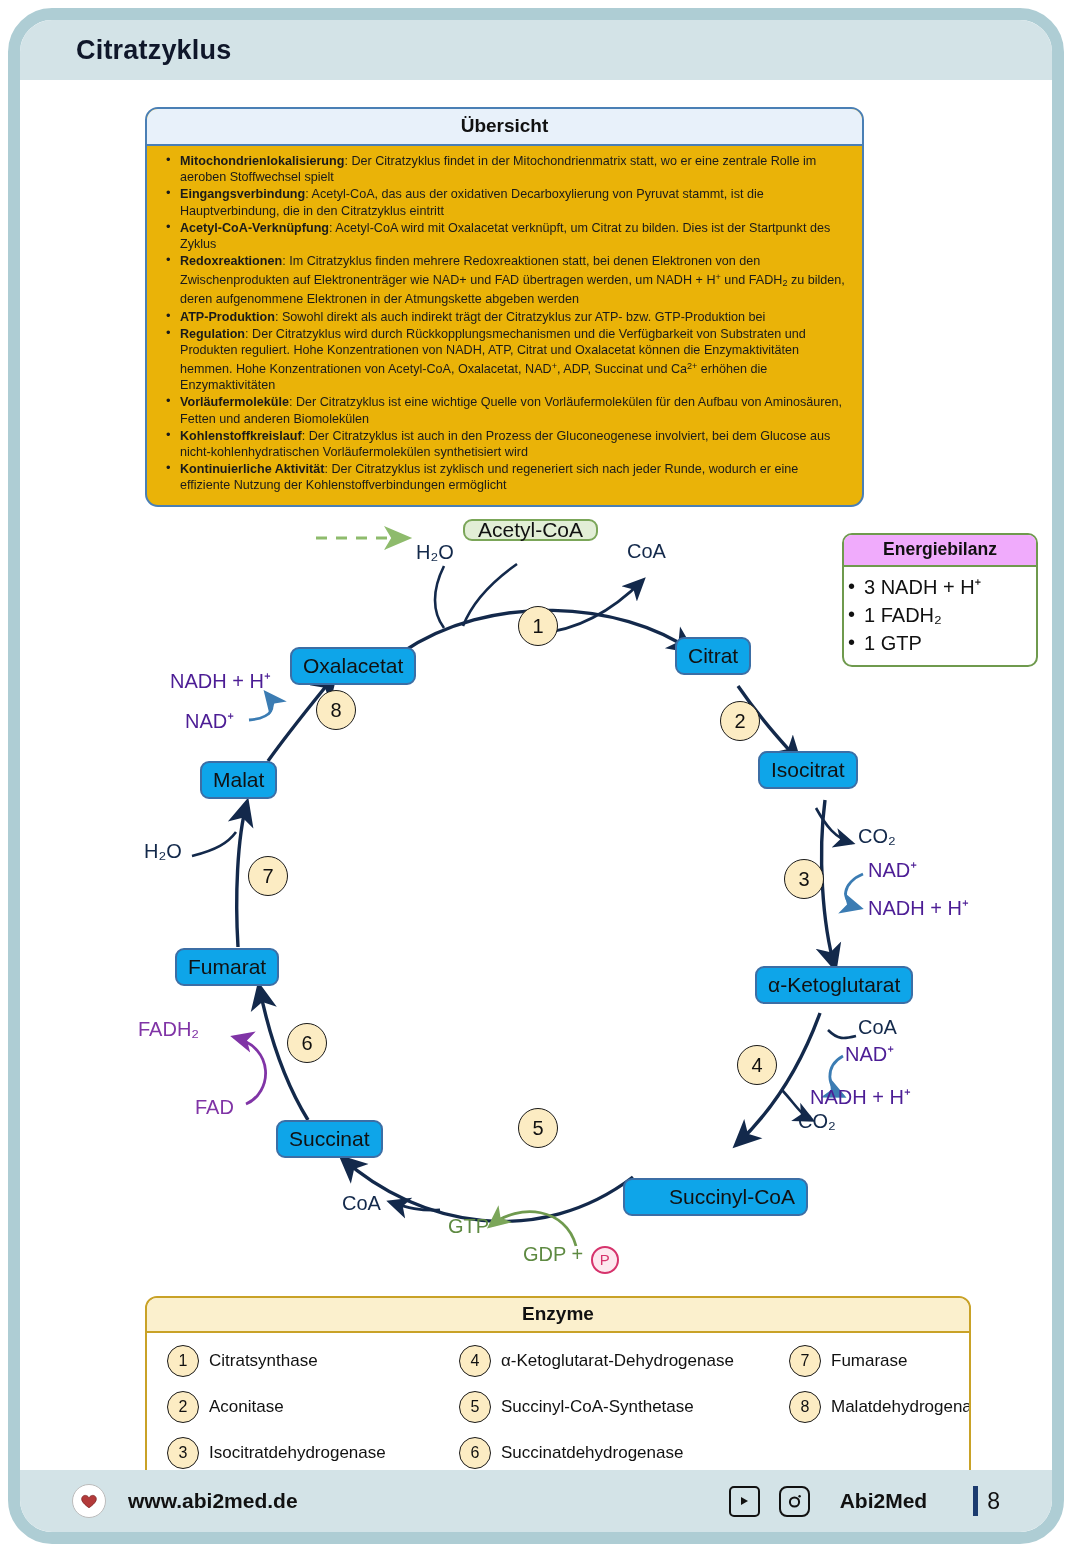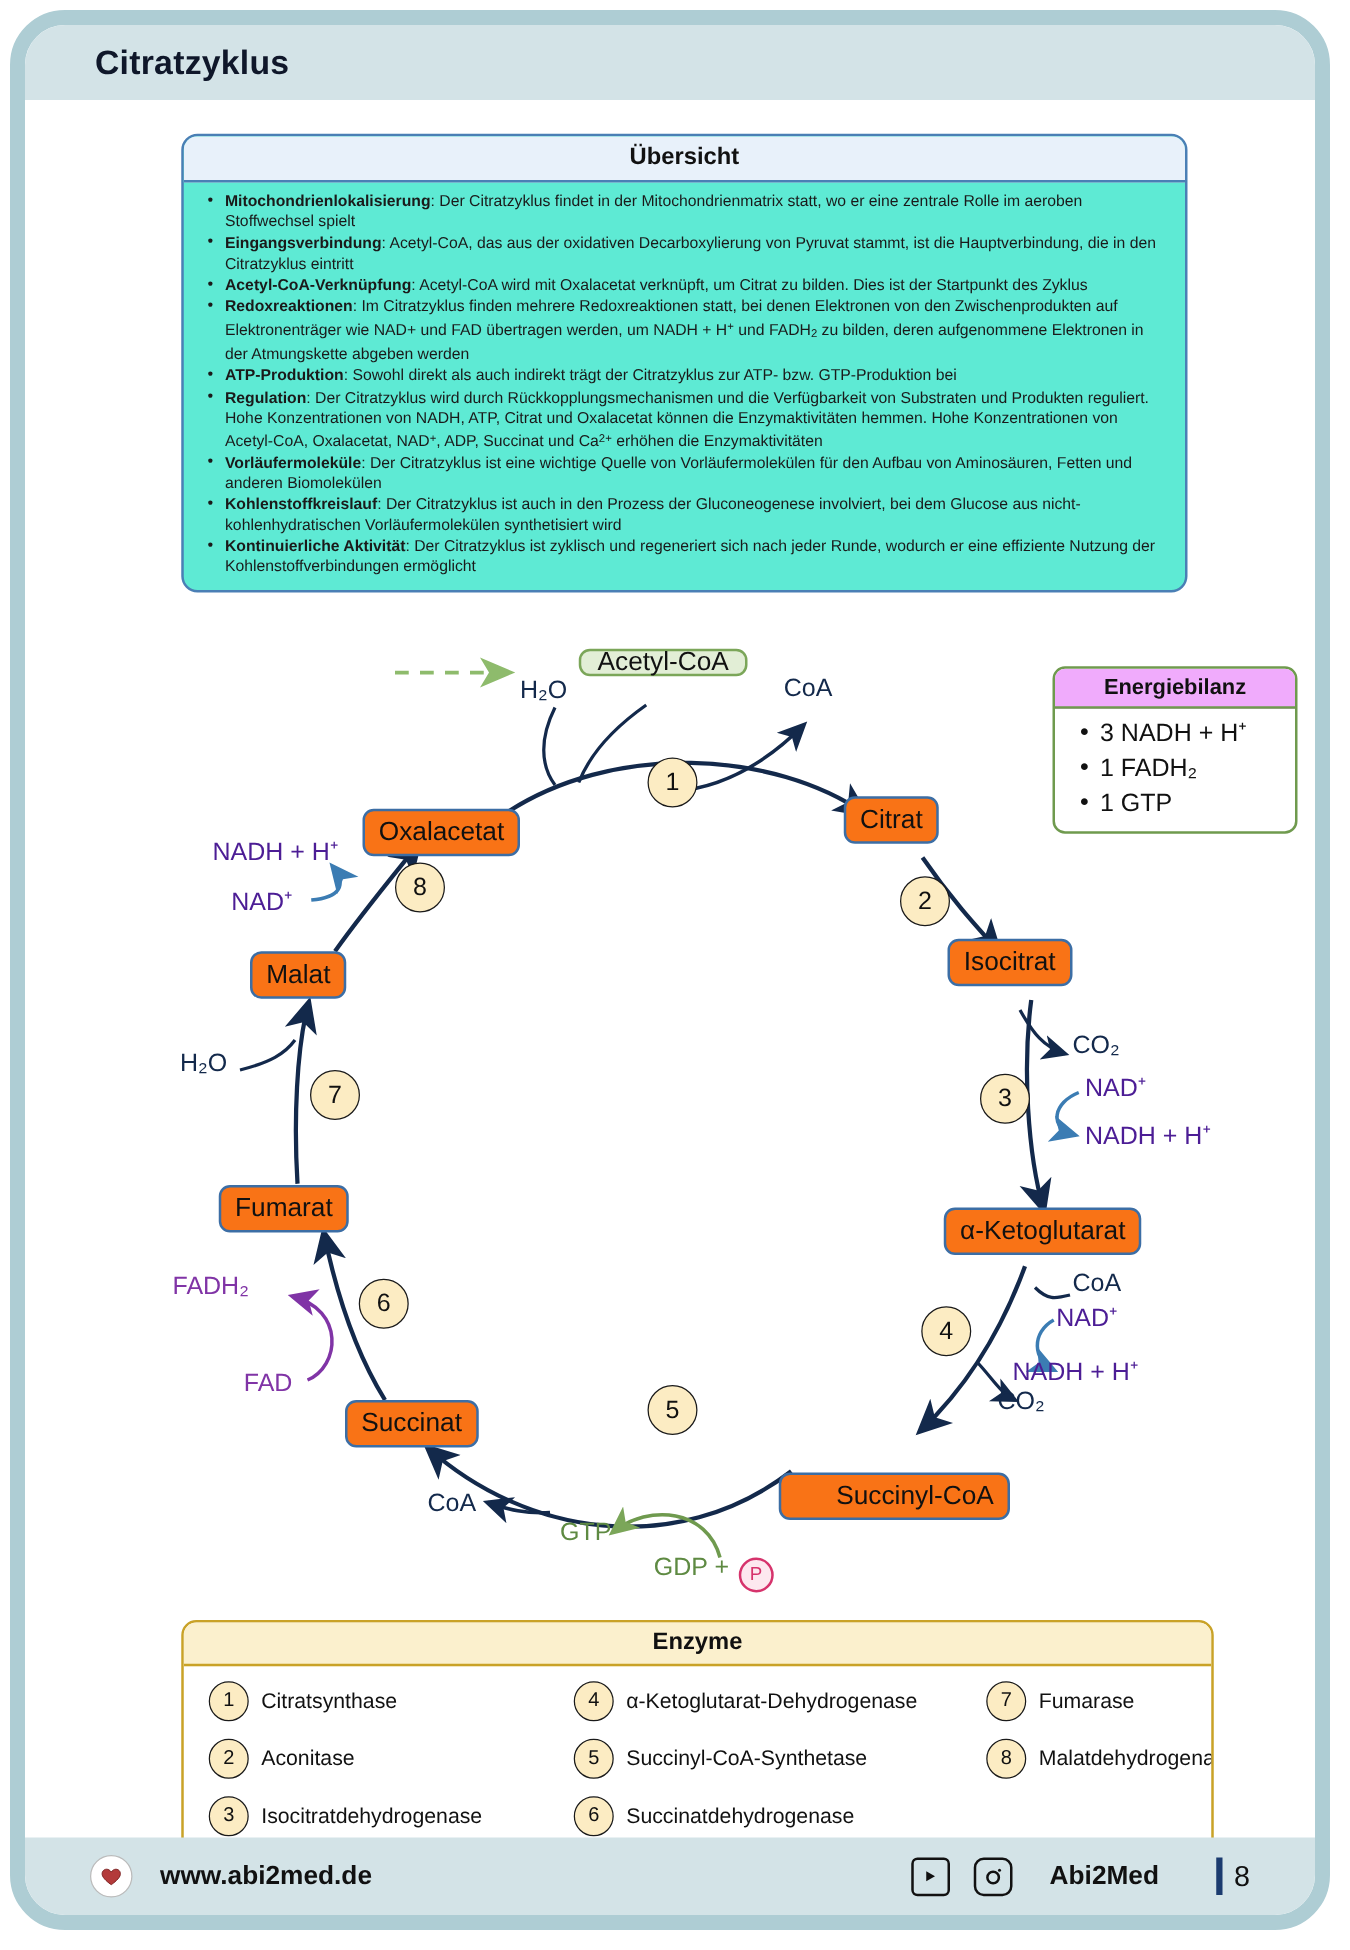--- a/index.html
+++ b/index.html
@@ -23,25 +23,25 @@
     position:absolute;left:0;top:0;width:100%;height:60px;
     background:#d3e3e7;
     display:flex;align-items:center;
   }
   #header .title{
     margin-left:56px;
     font-size:27px;font-weight:bold;letter-spacing:.2px;color:#0f172a;
   }
   
   #overview{
-    position:absolute;left:125px;top:87px;width:805px;
+    position:absolute;left:125px;top:87px;width:719px;
     box-sizing:border-box;
     border:2px solid #4a7fb5;
     border-radius:13px;
-    background:#5eead4;
+    background:#eab308;
     overflow:hidden;
   }
   #overview .ov-head{
     background:#e8f1fa;
     border-bottom:2px solid #4a7fb5;
     text-align:center;
     font-size:19px;font-weight:bold;
     padding:6px 0 7px 0;
   }
   #overview .ov-body{
@@ -65,21 +65,21 @@
   sub{font-size:.72em;vertical-align:-0.22em;}
   sup{font-size:.72em;vertical-align:0.42em;}
 
   
   #diagram{position:absolute;left:0;top:488px;width:1056px;height:790px;}
   #diagram svg{position:absolute;left:0;top:0;}
 
   .node{
     position:absolute;
     box-sizing:border-box;
-    background:#f97316;
+    background:#0ea5e9;
     border:2px solid #3c6ea5;
     border-radius:9px;
     font-size:21px;
     color:#111;
     display:flex;align-items:center;justify-content:center;
     white-space:nowrap;
     padding:0 11px;
     height:38px;
   }
   .greenbox{
@@ -118,21 +118,21 @@
   
   #energy{
     position:absolute;left:822px;top:513px;width:196px;
     box-sizing:border-box;border:2px solid #6f9a4e;border-radius:10px;
     background:#ffffff;overflow:hidden;
   }
   #energy .eb-head{
     background:#f0abfc;border-bottom:2px solid #6f9a4e;
     text-align:center;font-size:17.5px;font-weight:bold;padding:4px 0 5px 0;
   }
-  #energy ul{margin:0;padding:6px 0 8px 20px;list-style:none;}
+  #energy ul{margin:0;padding:6px 0 8px 4px;list-style:none;}
   #energy li{font-size:20px;line-height:28px;position:relative;padding-left:16px;color:#111;}
   #energy li:before{content:"•";position:absolute;left:0;top:-1px;}
 
   
   #enzymes{
     position:absolute;left:125px;top:1276px;width:826px;
     box-sizing:border-box;border:2px solid #c9a227;border-radius:12px;
     background:#ffffff;overflow:hidden;
   }
   #enzymes .enz-head{

